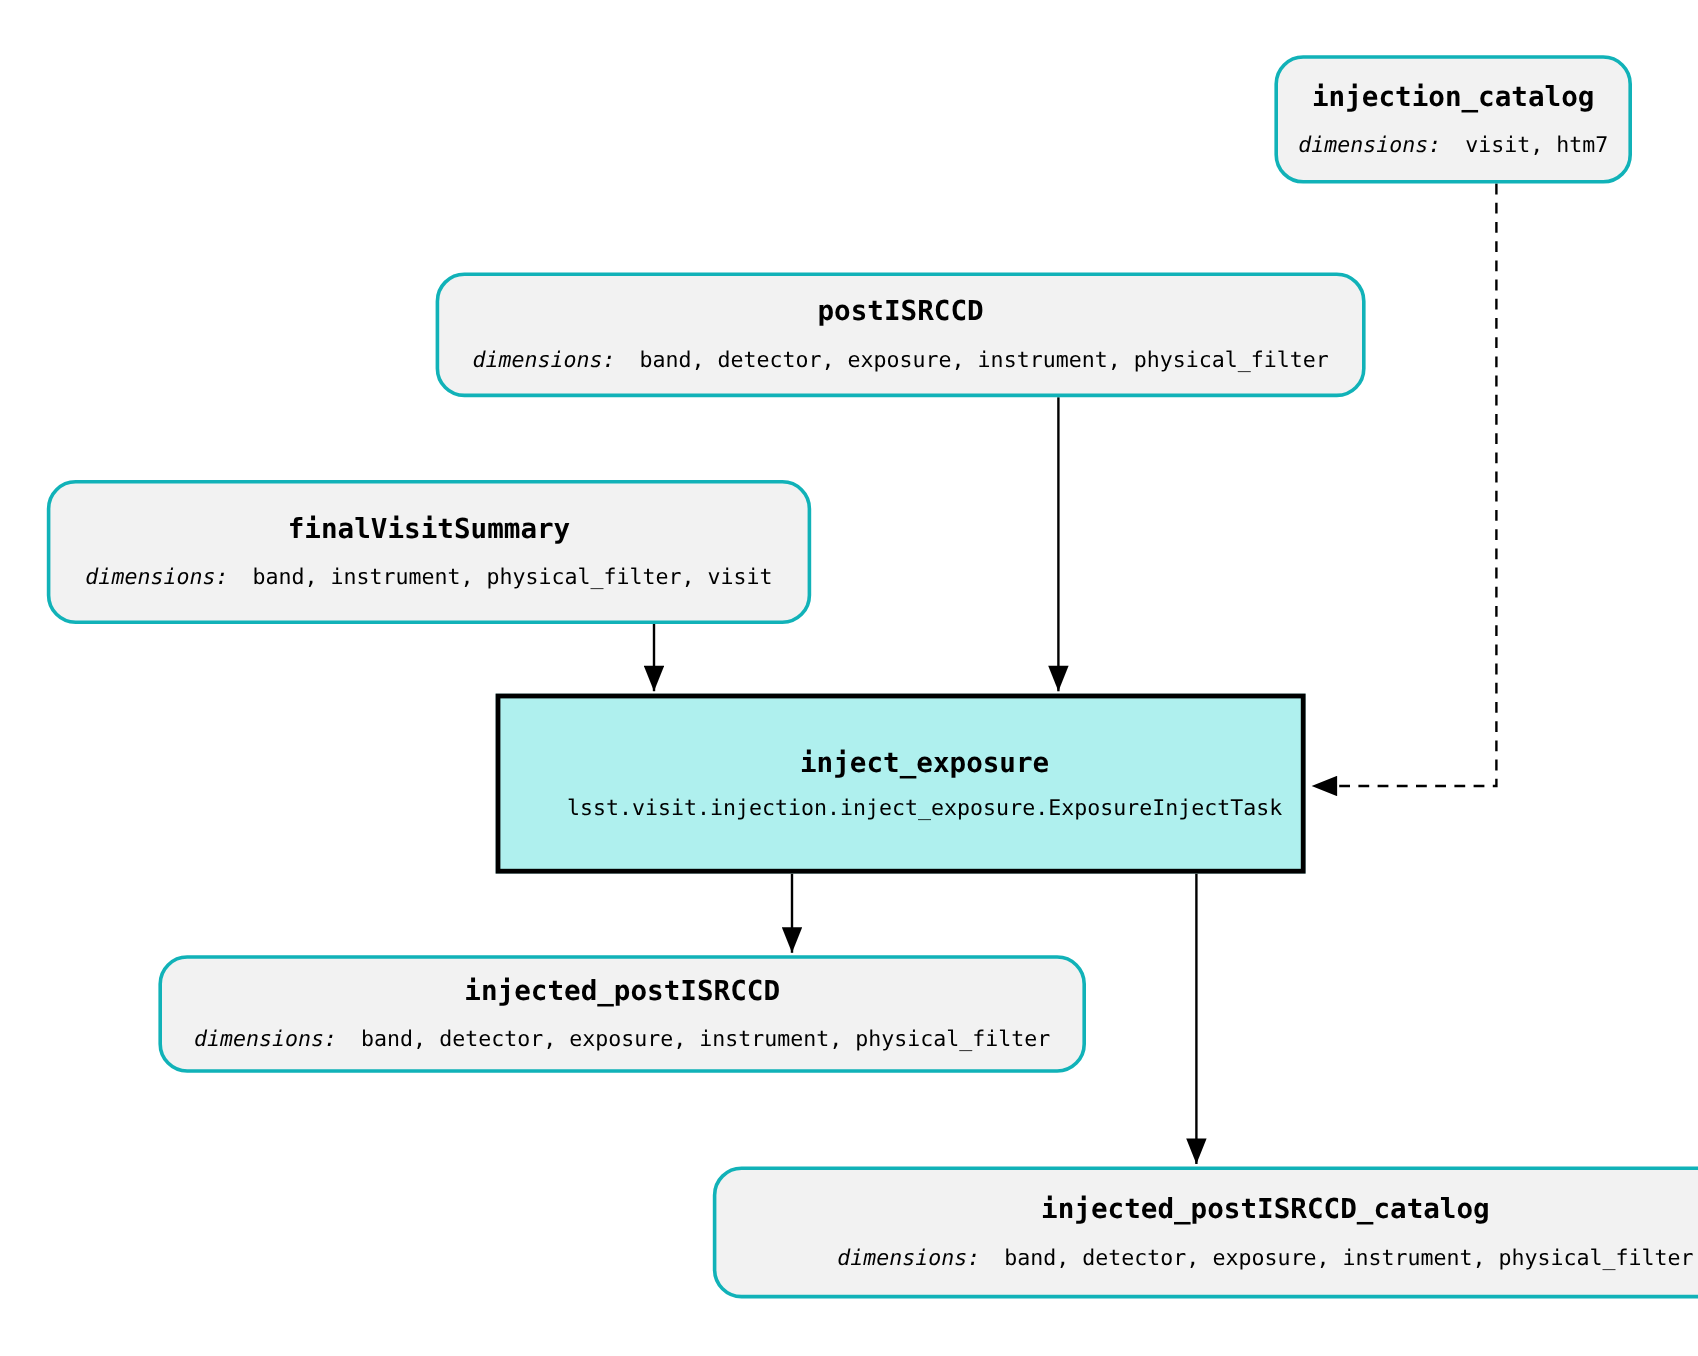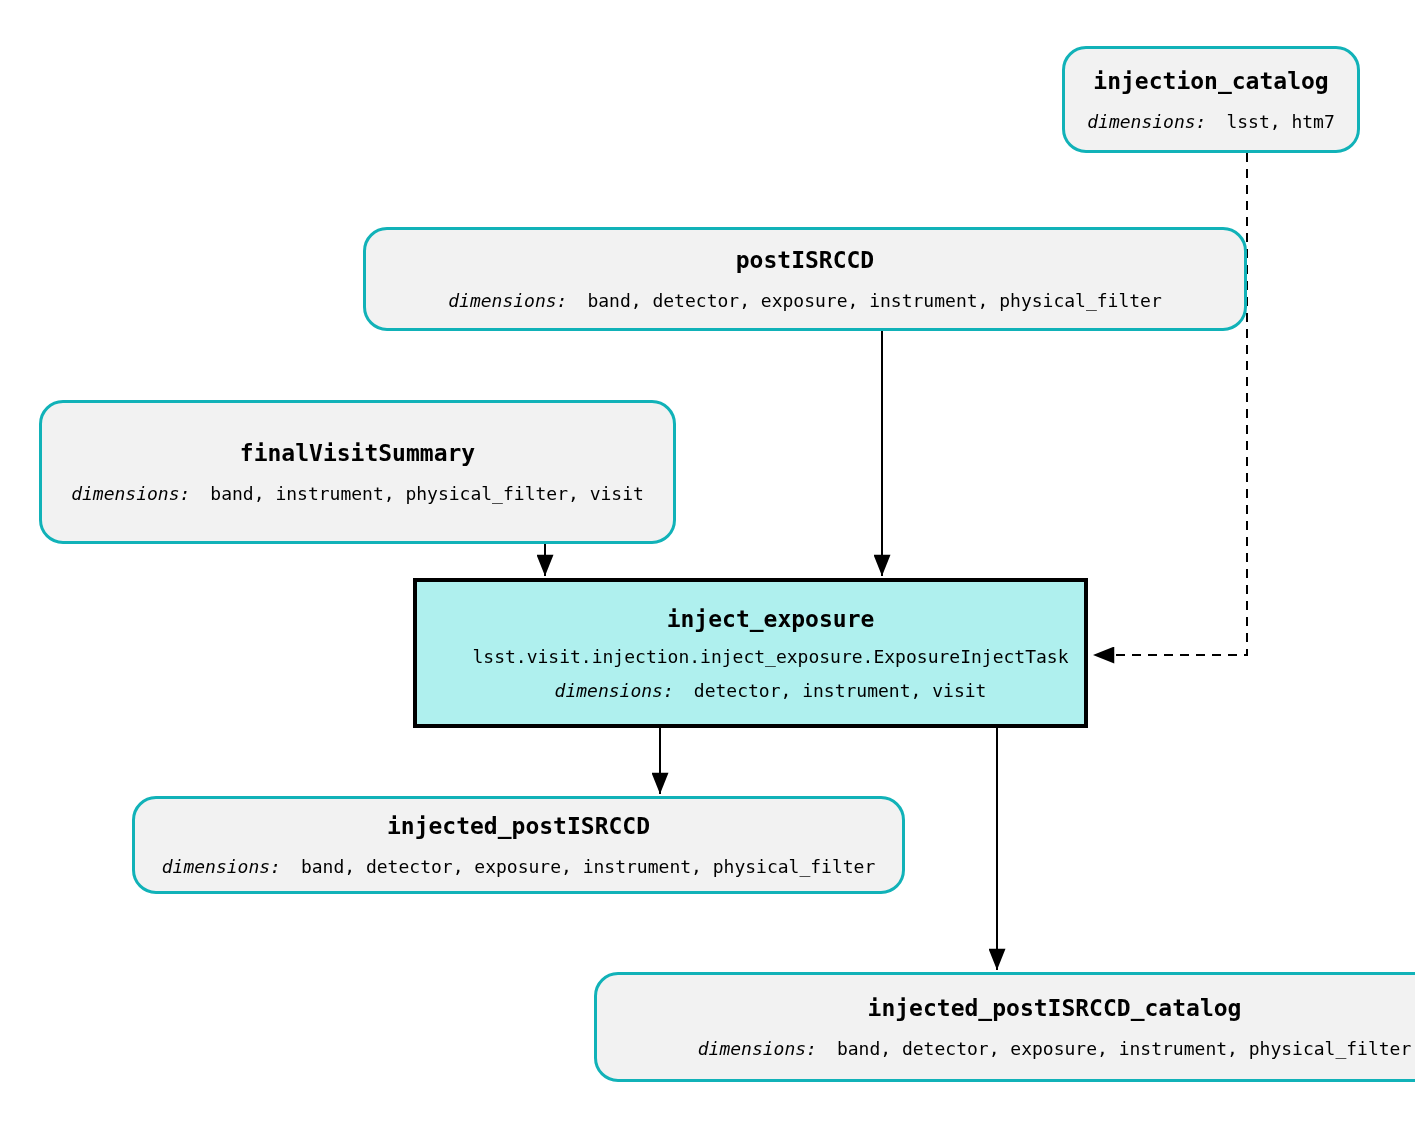--- a/index.html
+++ b/index.html
@@ -79,44 +79,41 @@
     <line class="edge-line" x1="545" y1="511" x2="545" y2="576" marker-end="url(#arrowhead)"></line>
     <line class="edge-line" x1="882" y1="331" x2="882" y2="576" marker-end="url(#arrowhead)"></line>
     <path class="edge-line edge-dashed" d="M1247,153 V655 H1093" marker-end="url(#arrowhead)"></path>
     <line class="edge-line" x1="660" y1="728" x2="660" y2="794" marker-end="url(#arrowhead)"></line>
     <line class="edge-line" x1="997" y1="728" x2="997" y2="970" marker-end="url(#arrowhead)"></line>
   </svg>
 
   <div class="node dataset" style="left:1062px; top:46px; width:298px; height:107px;">
     <div class="node-title">injection_catalog</div>
     <div class="node-line">
-      <span class="dim-label">dimensions:</span><span>lsst, htm7</span>
+      <span class="dim-label">dimensions:</span><span>visit, htm7</span>
     </div>
   </div>
 
-  <div class="node dataset" style="left:363px; top:227px; width:884px; height:104px;">
+  <div class="node dataset" style="left:363px; top:227px; width:775px; height:104px;">
     <div class="node-title">postISRCCD</div>
     <div class="node-line">
       <span class="dim-label">dimensions:</span><span>band, detector, exposure, instrument, physical_filter</span>
     </div>
   </div>
 
-  <div class="node dataset" style="left:39px; top:400px; width:637px; height:144px;">
+  <div class="node dataset" style="left:39px; top:400px; width:637px; height:120px;">
     <div class="node-title">finalVisitSummary</div>
     <div class="node-line">
       <span class="dim-label">dimensions:</span><span>band, instrument, physical_filter, visit</span>
     </div>
   </div>
 
   <div class="node task" style="left:413px; top:578px; width:675px; height:150px;padding-left:40px;">
     <div class="node-title">inject_exposure</div>
     <div class="node-line">lsst.visit.injection.inject_exposure.ExposureInjectTask</div>
-    <div class="node-line">
-      <span class="dim-label">dimensions:</span><span>detector, instrument, visit</span>
-    </div>
   </div>
 
   <div class="node dataset" style="left:132px; top:796px; width:773px; height:98px;">
     <div class="node-title">injected_postISRCCD</div>
     <div class="node-line">
       <span class="dim-label">dimensions:</span><span>band, detector, exposure, instrument, physical_filter</span>
     </div>
   </div>
 
   <div class="node dataset" style="left:594px; top:972px; width:921px; height:110px;">

